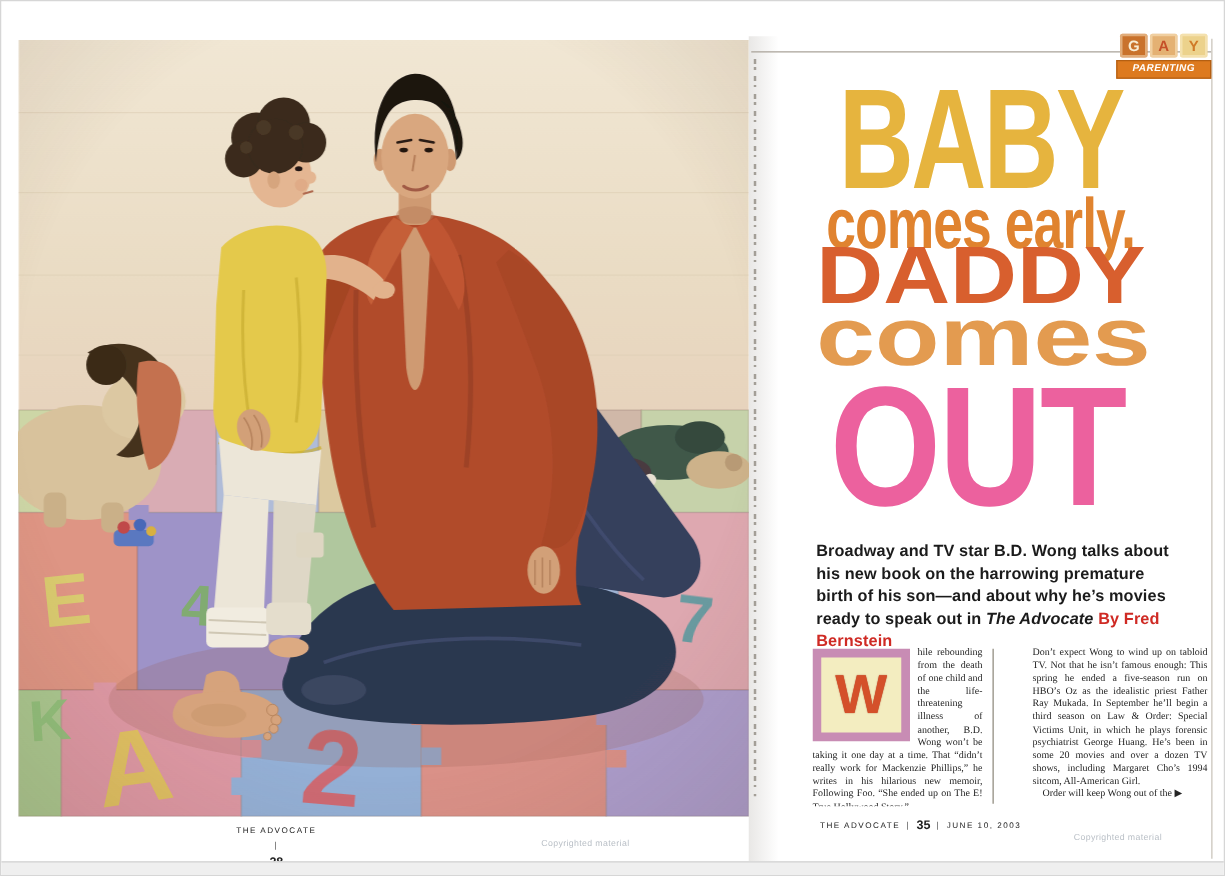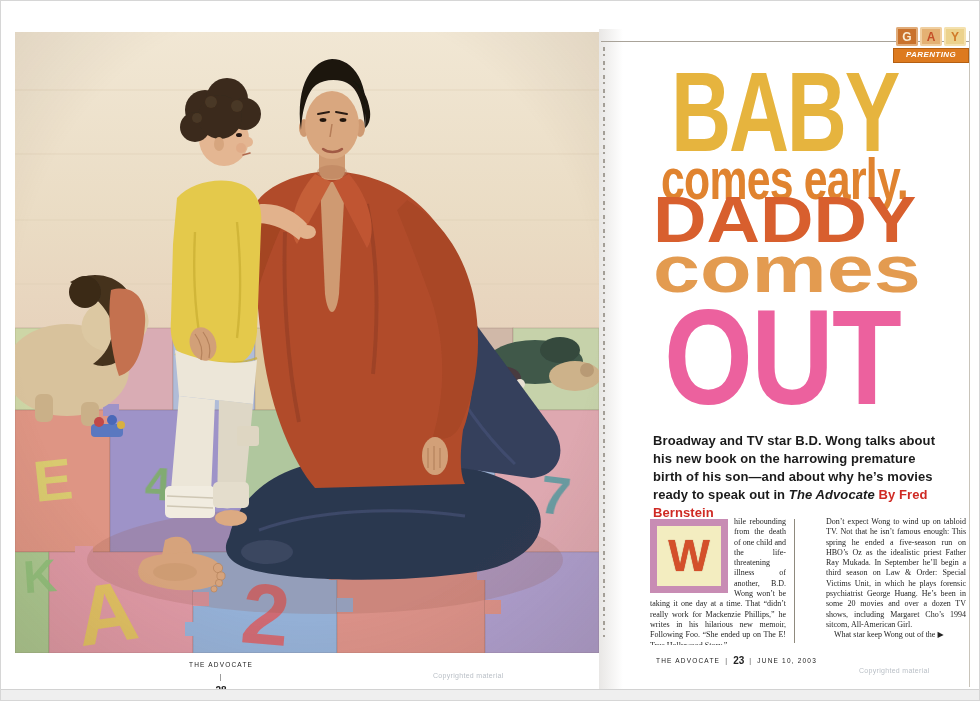--- a/index.html
+++ b/index.html
@@ -329,26 +329,26 @@
     <div class="dropcap-block">
       <div class="dropcap-inner">
         <span class="dropcap-letter">W</span>
       </div>
     </div>
     <p>hile rebounding from the death of one child and the life-threatening illness of another, B.D. Wong won’t be taking it one day at a time. That “didn’t really work for Mackenzie Phillips,” he writes in his hilarious new memoir, Following Foo. “She ended up on The E! True Hollywood Story.”</p>
   </div>
   <div class="col-divider"></div>
   <div class="body-col col2">
     <p>Don’t expect Wong to wind up on tabloid TV. Not that he isn’t famous enough: This spring he ended a five-season run on HBO’s Oz as the idealistic priest Father Ray Mukada. In September he’ll begin a third season on Law &amp; Order: Special Victims Unit, in which he plays forensic psychiatrist George Huang. He’s been in some 20 movies and over a dozen TV shows, including Margaret Cho’s 1994 sitcom, All-American Girl.</p>
-    <p>What star keep Wong out of the ▶</p>
+    <p>Order will keep Wong out of the ▶</p>
   </div>
 
   <div class="footer footer-right">
     <span>THE ADVOCATE</span>
     <span class="sep">|</span>
-    <span class="pgnum">23</span>
+    <span class="pgnum">35</span>
     <span class="sep">|</span>
     <span>JUNE 10, 2003</span>
   </div>
   <div class="watermark wm-right">Copyrighted material</div>
 
   <div class="bottom-band"></div>
 </div>
 
 </body></html>

